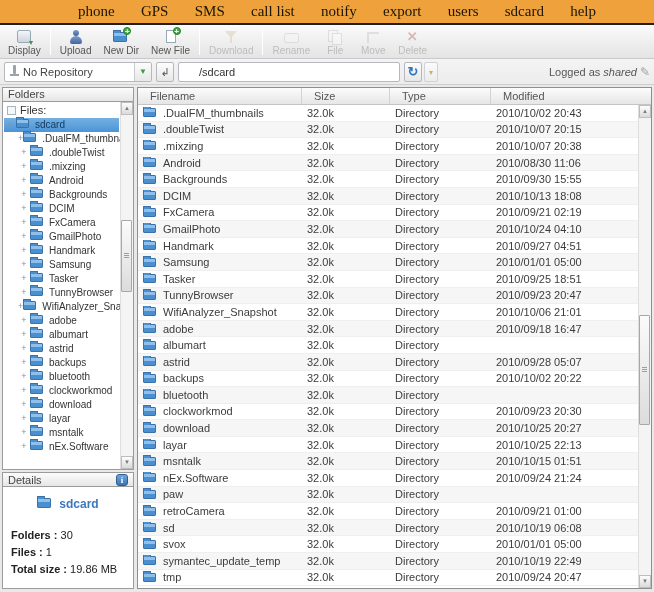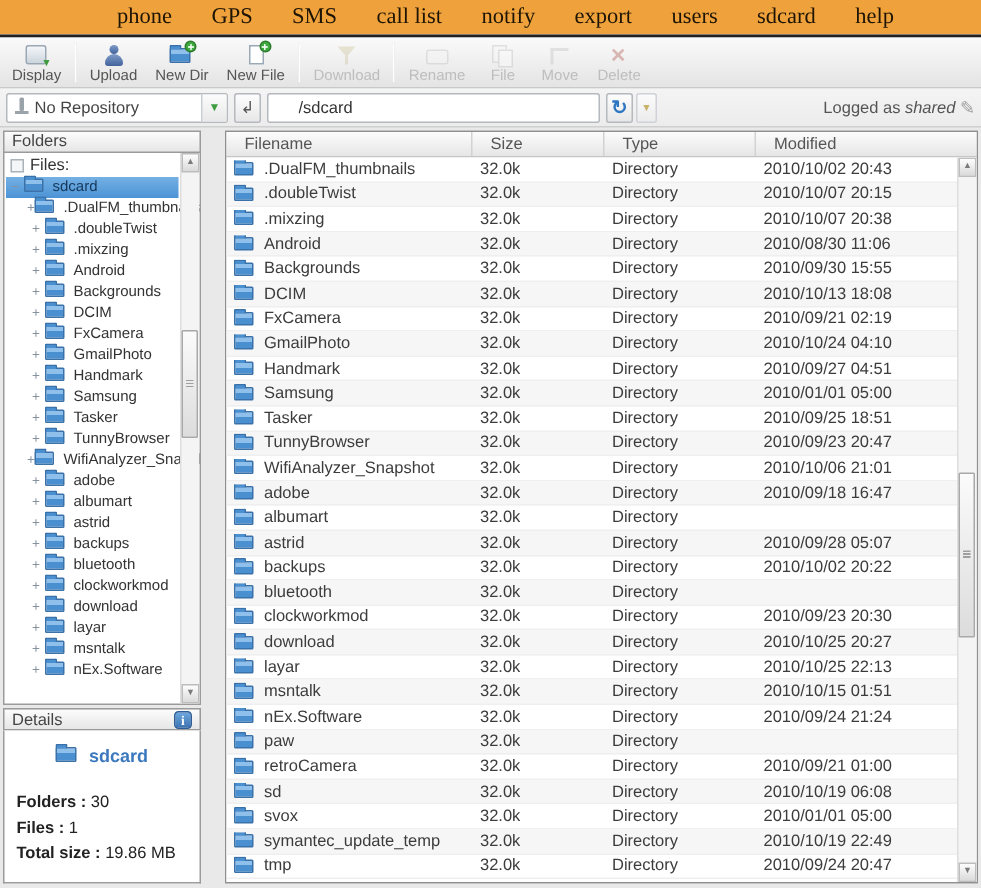--- a/index.html
+++ b/index.html
@@ -67,21 +67,21 @@
   .path-input { width:222px; height:20px; margin-left:4px; border:1px solid #b5b8bc; border-radius:2px; padding:0 20px;
                 font-family:"Liberation Sans", sans-serif; font-size:11px; color:#333; background:#fff; }
   .refresh-btn { color:#2f76c0; font-size:13px; font-weight:bold; line-height:17px; }
   .mini-drop { width:14px; height:20px; margin-left:2px; border:1px solid #cfd2d6; border-radius:2px;
                background:linear-gradient(#fbfbfb,#ececec); color:#c9b26a; font-size:7px; text-align:center; line-height:20px; }
   .logged { margin-left:auto; color:#555; font-size:11px; display:flex; align-items:center; gap:3px; }
   .logged .usr { font-style:italic; }
   .pencil { color:#a0a0a0; font-size:12px; cursor:pointer; }
 
   
-  .content { display:flex; padding:2px; gap:16px; height:506px; }
+  .content { display:flex; padding:2px; gap:3px; height:506px; }
   .leftcol { width:132px; display:flex; flex-direction:column; }
   .maincol { flex:1; display:flex; flex-direction:column; border:1px solid #8f8f8f; background:#fff; position:relative; }
 
   .panel-header { height:17px; background:linear-gradient(#fcfcfc,#e6e6e6); border:1px solid #9b9b9b;
                   display:flex; align-items:center; padding:0 5px; color:#444; }
   .tree-wrap { border:1px solid #9b9b9b; border-top:none; background:#fff; height:440px; position:relative; overflow:hidden; }
   .tree-scroll-pad { padding:1px 14px 0 1px; }
 
   .filter-row { height:15px; display:flex; align-items:center; gap:4px; padding-left:3px; cursor:pointer; }
   .filter-box { width:9px; height:9px; border:1px solid #aab2ba; background:#f4f6f8; }

